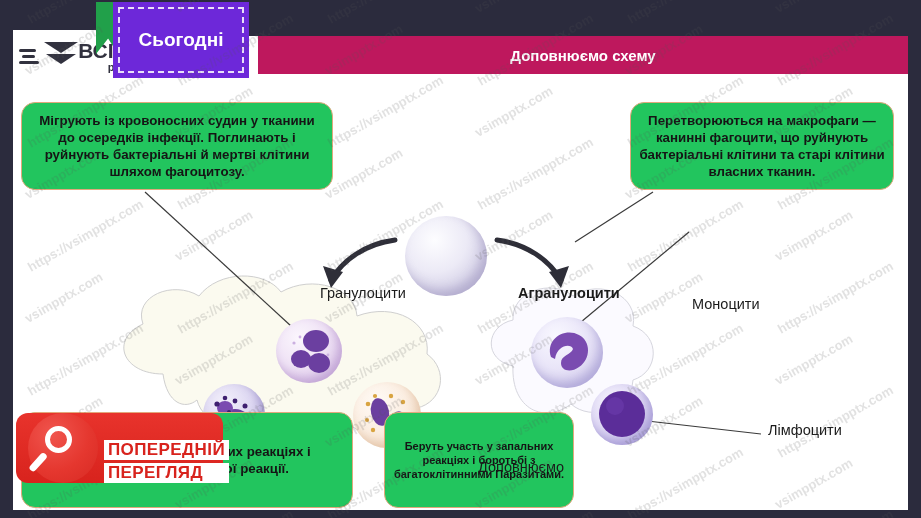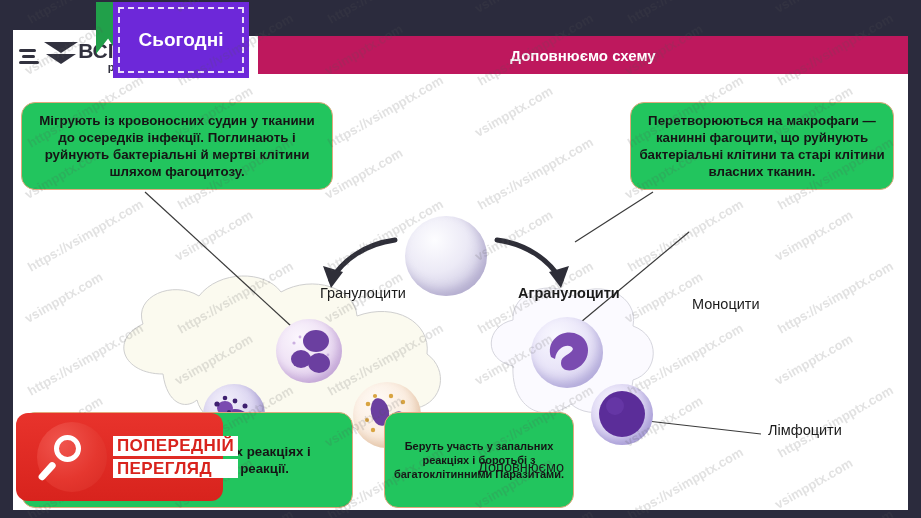--- a/index.html
+++ b/index.html
@@ -136,24 +136,24 @@
   }
   .lymphocyte{
     left:578px;top:310px;width:62px;height:61px;
     background:radial-gradient(circle at 35% 30%, #f4f1fc 0%, #e3ddf6 40%, #c6bdea 80%, #b6abe2 100%);
     box-shadow:inset -4px -5px 9px rgba(130,118,190,.45);
   }
   .nuc{position:absolute;}
 
   
   .preview{
-    position:absolute;left:16px;top:413px;width:207px;height:88px;
+    position:absolute;left:16px;top:413px;width:207px;height:70px;
     background:linear-gradient(180deg,#e8332c 0%,#d8231d 100%);
-    border-radius:12px;z-index:30;display:flex;align-items:center;gap:6px;
-    padding-left:21px;box-sizing:border-box;
+    border-radius:12px;z-index:30;display:flex;align-items:flex-end;gap:6px;
+    padding-left:12px;box-sizing:border-box;
   }
   .preview .mag{
     position:relative;width:70px;height:70px;border-radius:50%;
     background:radial-gradient(circle at 35% 30%,#f0554e 0%,#e5372f 55%,#d72a23 100%);
     flex:0 0 auto;
   }
   .preview .mag .ring{
     position:absolute;left:17px;top:13px;width:27px;height:27px;border-radius:50%;
     border:5px solid #ffffff;box-sizing:border-box;
   }

